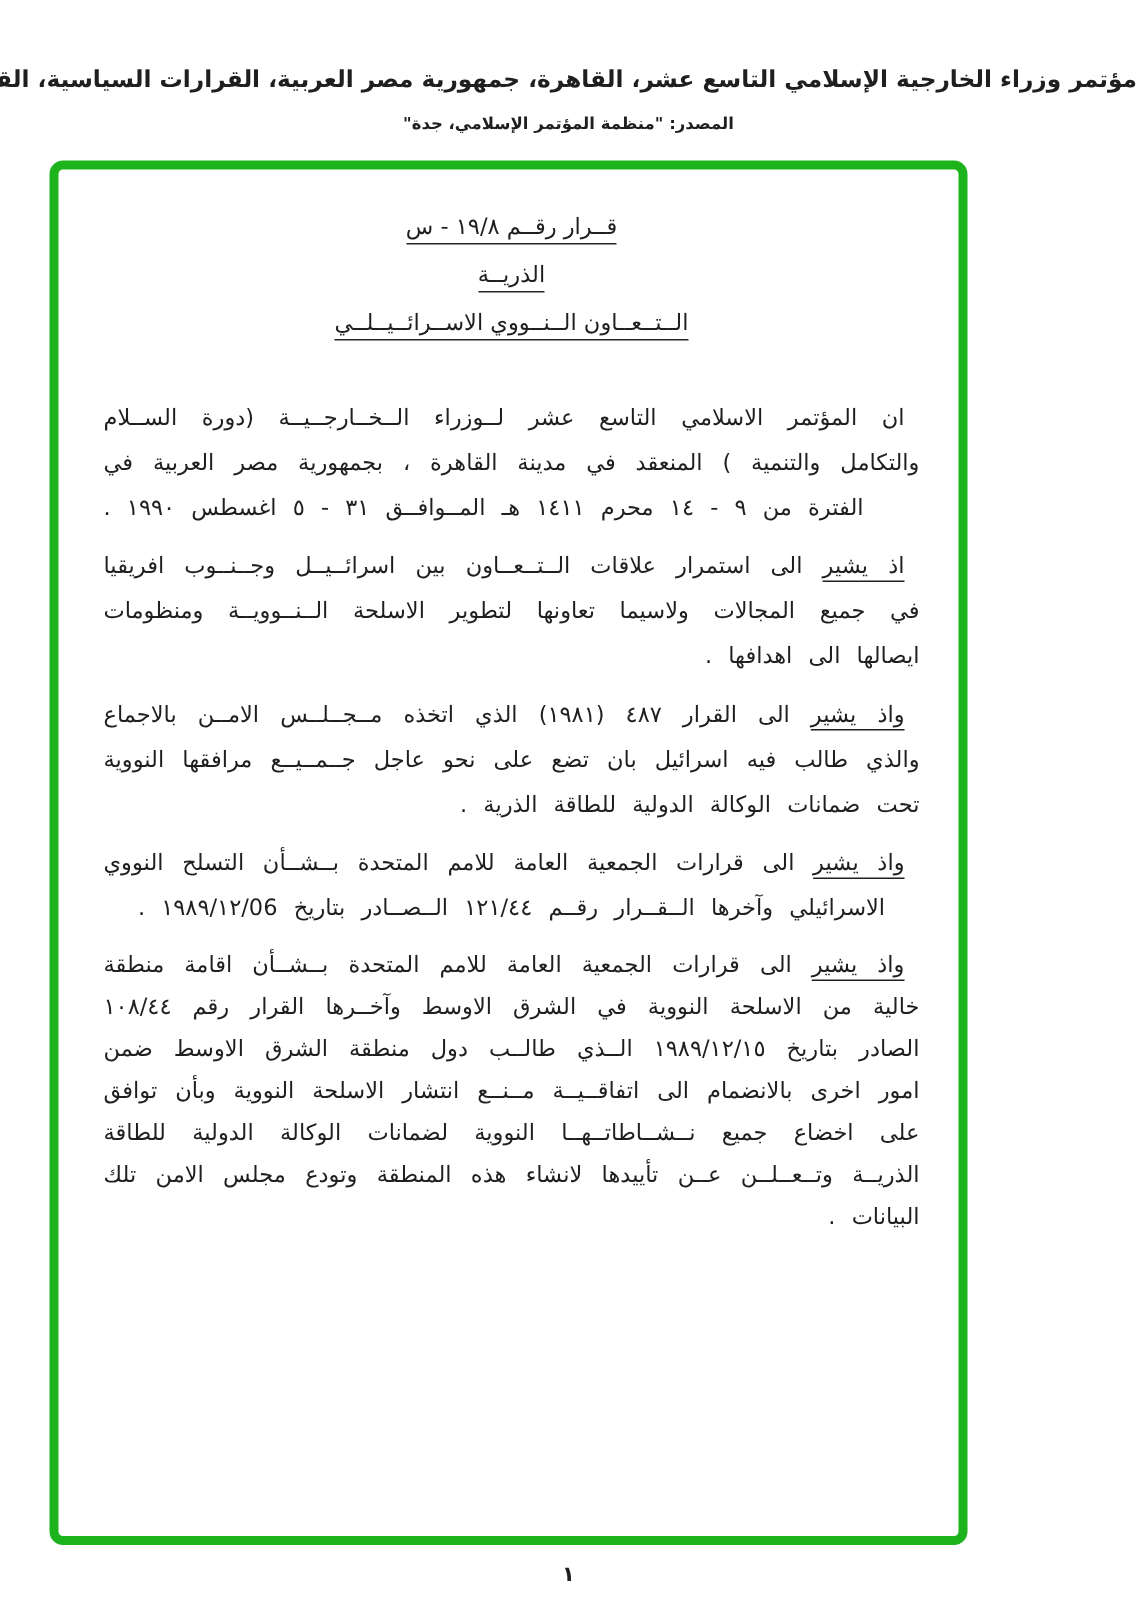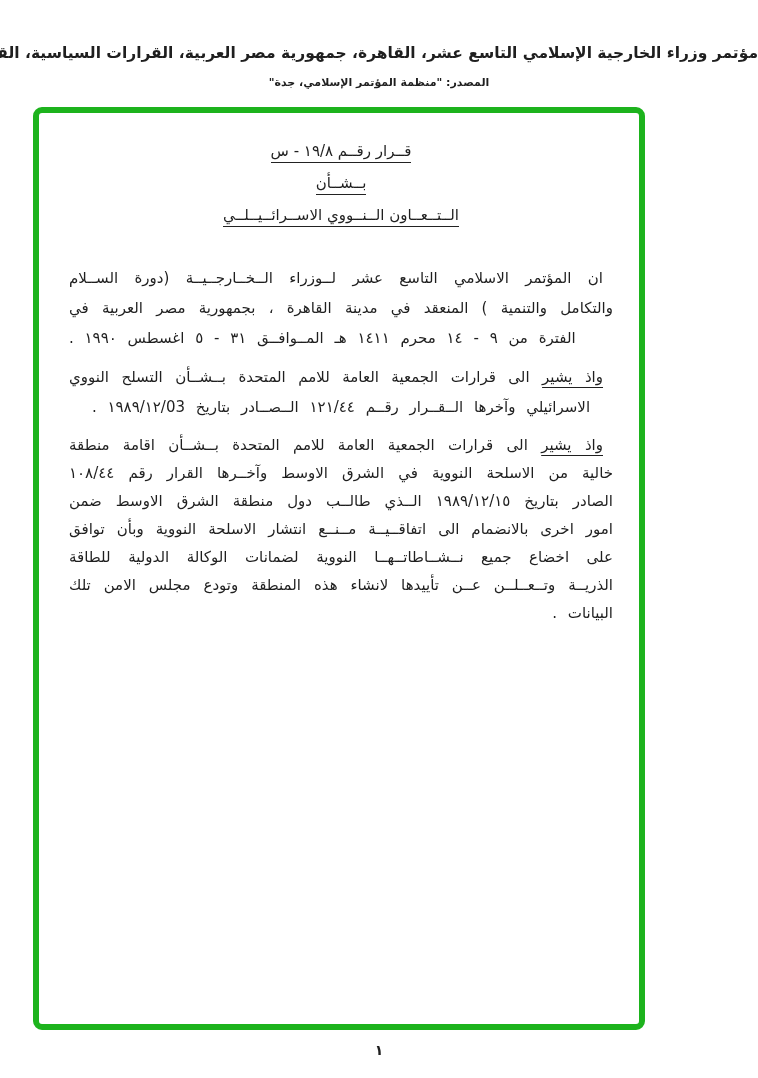--- a/index.html
+++ b/index.html
@@ -86,36 +86,42 @@
 
   <div class="hdr-line2">المصدر:  "منظمة المؤتمر الإسلامي، جدة"</div>
 
   <div class="doc-box">
 
     <div class="title-block">
       <div class="title-line">
         <span class="u">قــرار رقــم ١٩/٨ - س</span>
       </div>
       <div class="title-line">
-        <span class="u">بــشــأن</span>
+        <span class="u">الذريــة</span>
       </div>
       <div class="title-line">
         <span class="u">الــتــعــاون الــنــووي الاســرائــيــلــي</span>
       </div>
     </div>
 
     <p class="para last-left">
       <span class="lead"></span><span>ان المؤتمر الاسلامي التاسع عشر لــوزراء الــخــارجــيــة (دورة الســلام والتكامل والتنمية ) المنعقد في مدينة القاهرة ، بجمهورية مصر العربية في الفترة من ٩ - ١٤ محرم ١٤١١ هـ المــوافــق ٣١ - ٥ اغسطس ١٩٩٠ .</span>
     </p>
 
+    <p class="para">
+      <span class="lead">اذ يشير</span><span> الى استمرار علاقات الــتــعــاون بين اسرائــيــل وجــنــوب افريقيا في جميع المجالات ولاسيما تعاونها لتطوير الاسلحة الــنــوويــة ومنظومات ايصالها الى اهدافها .</span>
+    </p>
 
 
+    <p class="para">
+      <span class="lead">واذ يشير</span><span> الى القرار ٤٨٧ (١٩٨١) الذي اتخذه مــجــلــس الامــن بالاجماع والذي طالب فيه اسرائيل بان تضع على نحو عاجل جــمــيــع مرافقها النووية تحت ضمانات الوكالة الدولية للطاقة الذرية .</span>
+    </p>
 
     <p class="para last-center">
-      <span class="lead">واذ يشير</span><span> الى قرارات الجمعية العامة للامم المتحدة بــشــأن التسلح النووي الاسرائيلي وآخرها الــقــرار رقــم ١٢١/٤٤ الــصــادر بتاريخ ١٩٨٩/١٢/03 .</span>
+      <span class="lead">واذ يشير</span><span> الى قرارات الجمعية العامة للامم المتحدة بــشــأن التسلح النووي الاسرائيلي وآخرها الــقــرار رقــم ١٢١/٤٤ الــصــادر بتاريخ ١٩٨٩/١٢/06 .</span>
     </p>
 
     <p class="para tight">
       <span class="lead">واذ يشير</span><span> الى قرارات الجمعية العامة للامم المتحدة بــشــأن اقامة منطقة خالية من الاسلحة النووية في الشرق الاوسط وآخــرها القرار رقم ١٠٨/٤٤ الصادر بتاريخ ١٩٨٩/١٢/١٥ الــذي طالــب دول منطقة الشرق الاوسط ضمن امور اخرى بالانضمام الى اتفاقــيــة مــنــع انتشار الاسلحة النووية وبأن توافق على اخضاع جميع نــشــاطاتــهــا النووية لضمانات الوكالة الدولية للطاقة الذريــة وتــعــلــن عــن تأييدها لانشاء هذه المنطقة وتودع مجلس الامن تلك البيانات .</span>
     </p>
 
   </div>
 
   <div class="page-number">١</div>
 

